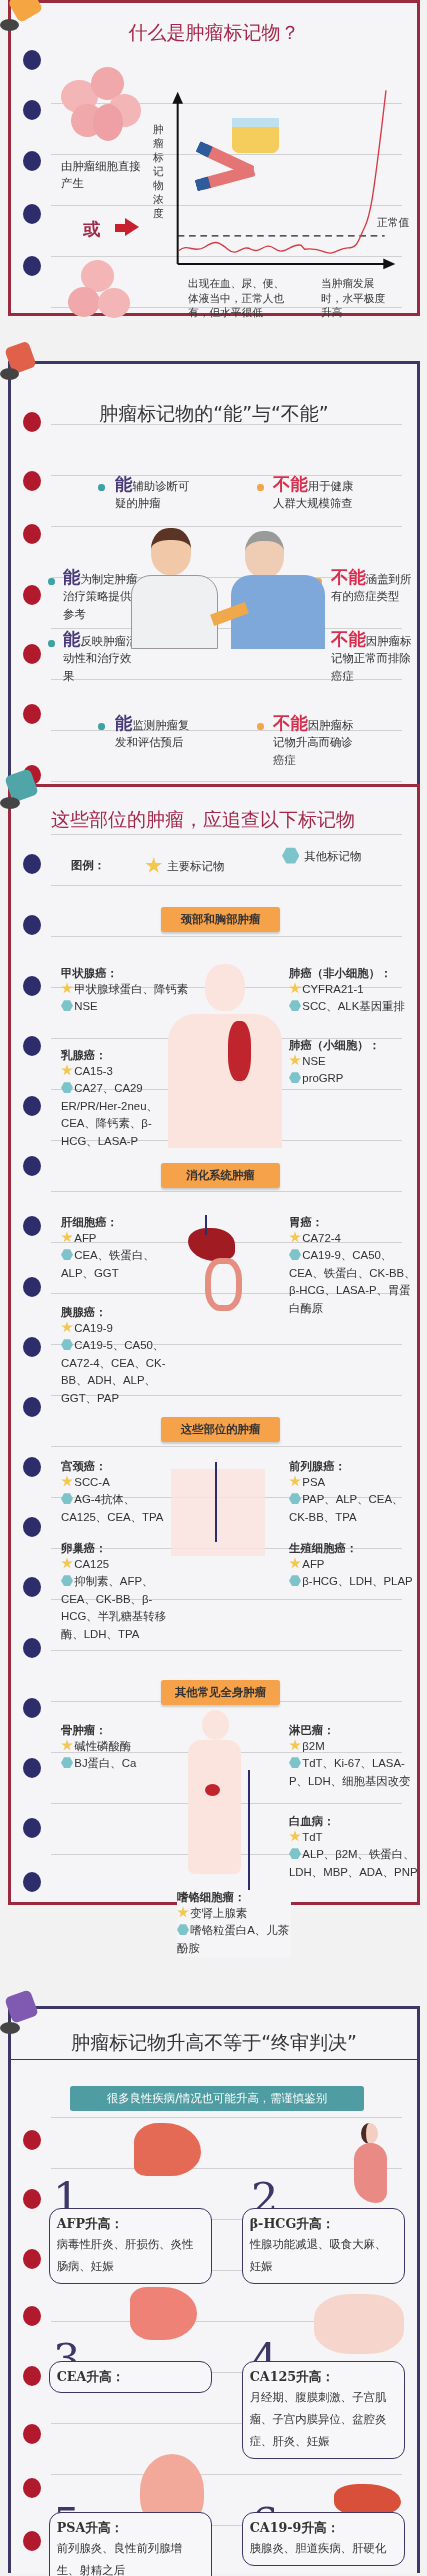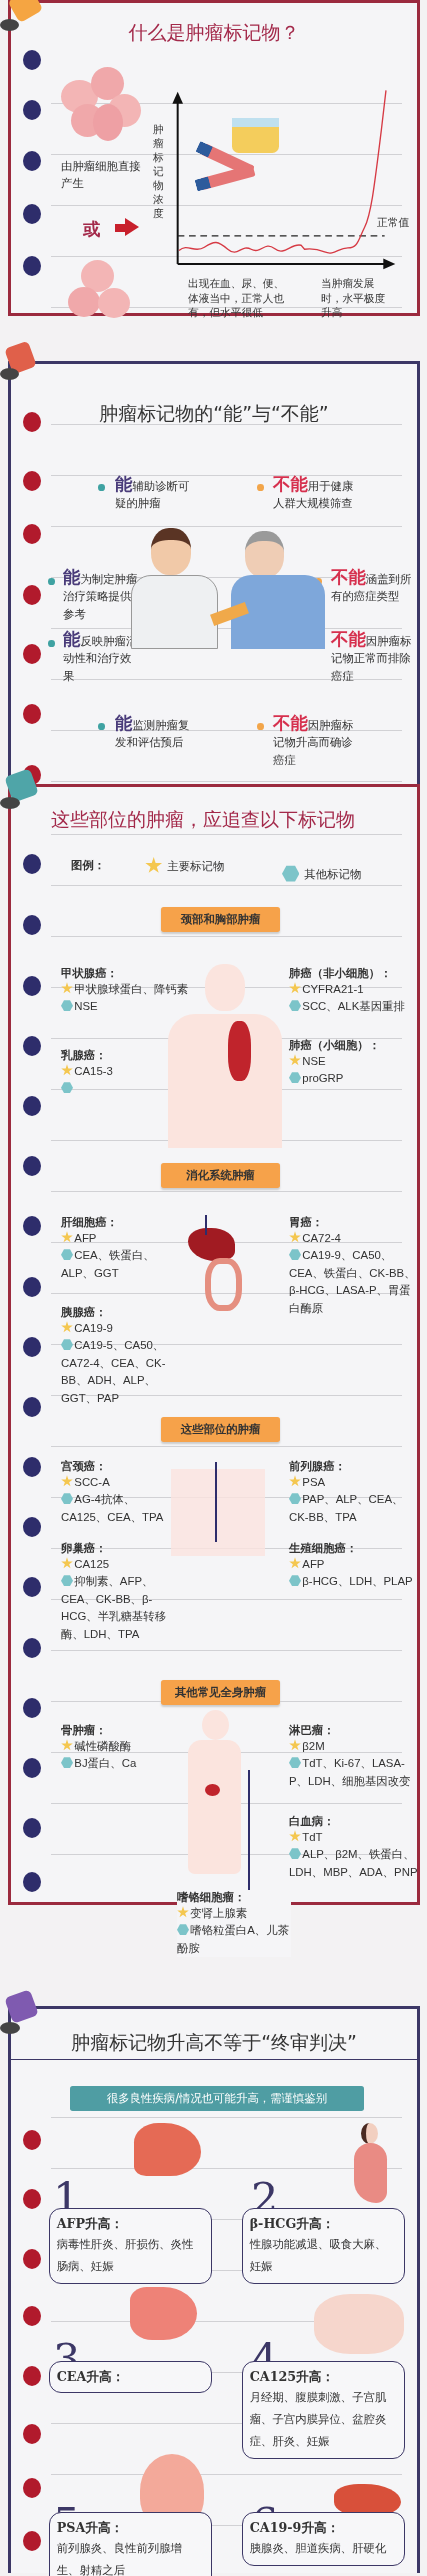--- a/index.html
+++ b/index.html
@@ -151,37 +151,37 @@
       <div class="dot" style="top:851px"></div>
       <div class="dot" style="top:911px"></div>
       <div class="dot" style="top:971px"></div>
       <div class="dot" style="top:1031px"></div>
       <div class="dot" style="top:1085px"></div>
   </div>
   <div class="title red" style="top:20px;left:40px;text-align:left;font-size:19px">这些部位的肿瘤，应追查以下标记物</div>
 
   <div class="abs txt bold" style="left:60px;top:70px">图例：</div>
   <div class="abs txt" style="left:134px;top:70px"><span class="star" style="width:17.4px;height:17.4px;vertical-align:-4px"></span> <span>主要标记物</span></div>
-  <div class="abs txt" style="left:271px;top:78px"><span class="hex" style="width:17.4px;height:17.4px;vertical-align:-4px"></span> <span>其他标记物</span></div>
+  <div class="abs txt" style="left:271px;top:60px"><span class="hex" style="width:17.4px;height:17.4px;vertical-align:-4px"></span> <span>其他标记物</span></div>
 
   <div class="sect" style="top:120px">颈部和胸部肿瘤</div>
   <div class="abs" style="left:157px;top:177px;width:114px;height:187px">
     <div class="abs" style="left:37px;top:0;width:40px;height:47px;background:#fbe4de;border-radius:45%"></div>
     <div class="abs" style="left:0;top:50px;width:114px;height:134px;background:#fbe4de;border-radius:27px 27px 0 0"></div>
     <div class="abs" style="left:60px;top:57px;width:23.4px;height:60px;background:#c0242c;border-radius:40%"></div>
   </div>
   <div class="abs" style="left:50px;top:179px;width:134px">
     <div class="hname">甲状腺癌：</div>
     <div class="mk"><span class="star"></span><span>甲状腺球蛋白、降钙素</span></div>
     <div class="mk"><span class="hex"></span><span>NSE</span></div>
   </div>
   <div class="abs" style="left:50px;top:261px;width:117px">
     <div class="hname">乳腺癌：</div>
     <div class="mk"><span class="star"></span><span>CA15-3</span></div>
-    <div class="mk"><span class="hex"></span></div>
+    <div class="mk"><span class="hex"></span><span>CA27、CA29 ER/PR/Her-2neu、CEA、降钙素、β-HCG、LASA-P</span></div>
   </div>
   <div class="abs" style="left:278px;top:179px;width:127px">
     <div class="hname">肺癌（非小细胞）：</div>
     <div class="mk"><span class="star"></span><span>CYFRA21-1</span></div>
     <div class="mk"><span class="hex"></span><span>SCC、ALK基因重排</span></div>
   </div>
   <div class="abs" style="left:278px;top:251px;width:127px">
     <div class="hname">肺癌（小细胞）：</div>
     <div class="mk"><span class="star"></span><span>NSE</span></div>
     <div class="mk"><span class="hex"></span><span>proGRP</span></div>

